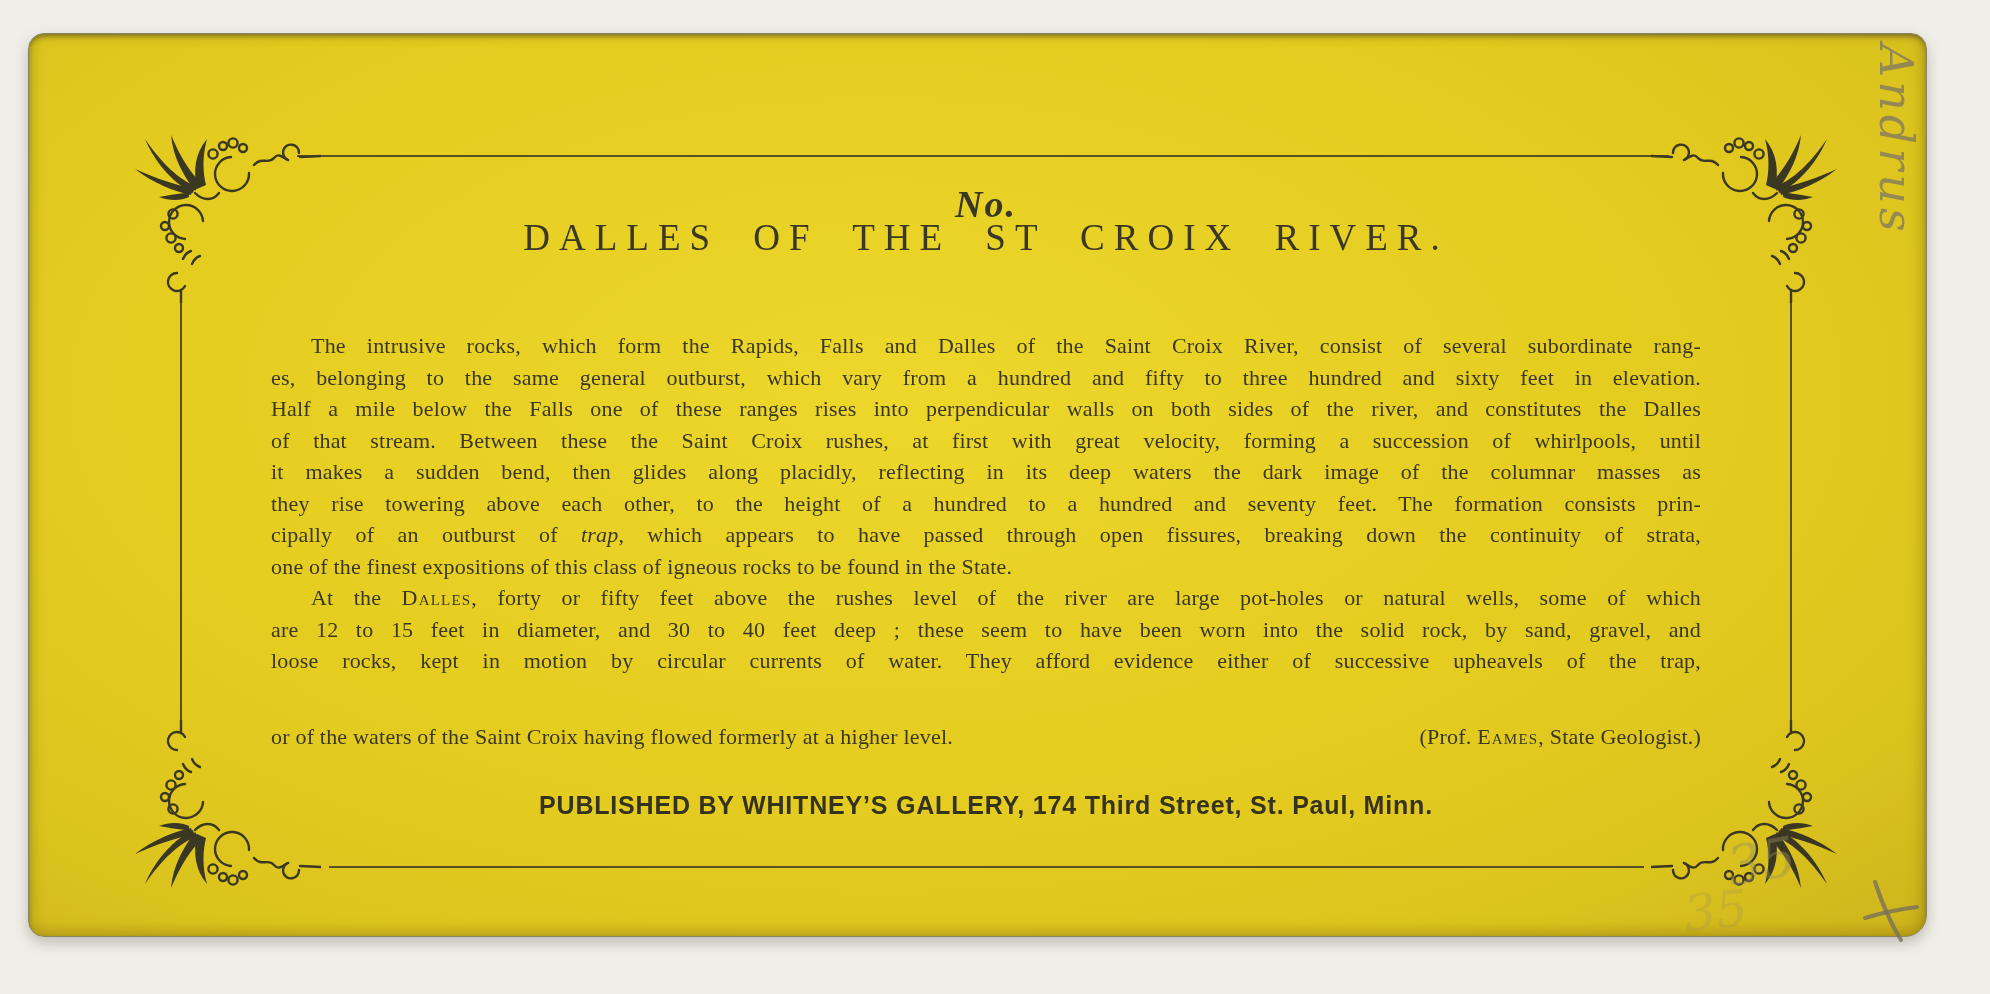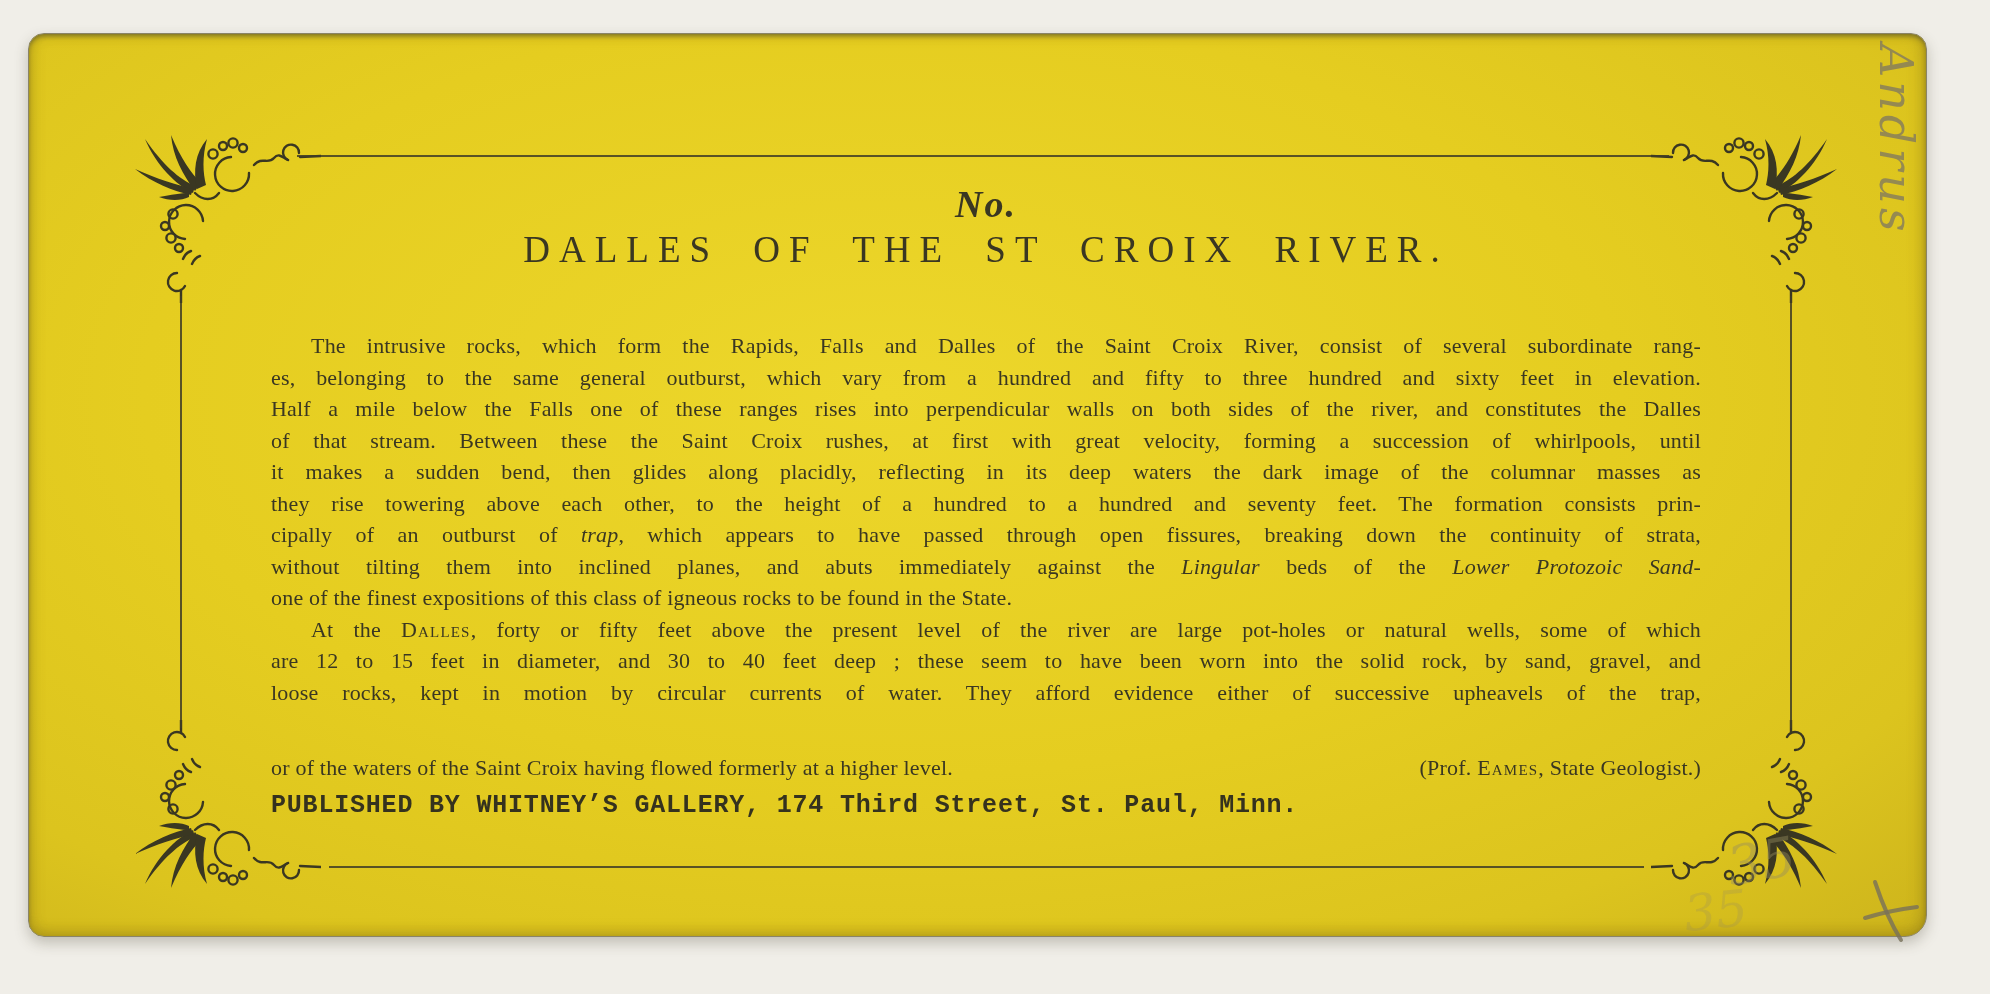--- a/index.html
+++ b/index.html
@@ -34,33 +34,33 @@
   .fl{position:absolute;width:200px;height:190px;}
   .fl svg{width:100%;height:100%;}
   .fl.tl{left:92px;top:79px;}
   .fl.tr{left:1622px;top:79px;transform:scaleX(-1);}
   .fl.bl{left:92px;top:686px;transform:scaleY(-1);}
   .fl.br{left:1622px;top:686px;transform:scale(-1,-1);}
   
   .col{position:absolute;left:242px;width:1430px;color:#3a3722;}
   .no-label{top:148px;text-align:center;font-style:italic;font-size:38px;font-weight:bold;letter-spacing:2px;}
   .title{
-    top:194px;text-align:center;font-size:37px;
+    top:182px;text-align:center;font-size:37px;
     letter-spacing:9px;word-spacing:16px;font-weight:normal;margin:0;
   }
   .body-text{top:296px;font-size:22px;line-height:31.5px;letter-spacing:.2px;}
   .tline{text-align:justify;text-align-last:justify;white-space:normal;}
   .tline.indent{text-indent:40px;}
   .tline.nojust{text-align-last:left;}
   .tline.split{display:flex;justify-content:space-between;text-align-last:auto;margin-top:44px;}
   .tline .it{font-style:italic;margin-top:36px;}
   .tline .sc{font-variant:small-caps;letter-spacing:1.2px;}
   .publisher{
-    top:757px;text-align:left;
-    font-family:Liberation Mono, monospace;font-weight:bold;
+    top:757px;text-align:center;
+    font-family:Liberation Sans, sans-serif;font-weight:bold;
     font-size:25px;letter-spacing:.8px;color:#35321e;
   }
   
   .hand-name{
     position:absolute;left:1840px;top:10px;height:360px;
     writing-mode:vertical-rl;
     font-style:italic;font-size:46px;letter-spacing:4px;
     color:rgba(128,120,96,.78);
     font-family:"DejaVu Serif", serif;
   }
@@ -134,23 +134,22 @@
   <h1 class="col title">DALLES OF THE ST CROIX RIVER.</h1>
 
   <div class="col body-text">
       <div class="tline indent"><span>The intrusive rocks, which form the Rapids, Falls and Dalles of the Saint Croix River, consist of several subordinate rang-</span></div>
       <div class="tline"><span>es, belonging to the same general outburst, which vary from a hundred and fifty to three hundred and sixty feet in elevation.</span></div>
       <div class="tline"><span>Half a mile below the Falls one of these ranges rises into perpendicular walls on both sides of the river, and constitutes the Dalles</span></div>
       <div class="tline"><span>of that stream. Between these the Saint Croix rushes, at first with great velocity, forming a succession of whirlpools, until</span></div>
       <div class="tline"><span>it makes a sudden bend, then glides along placidly, reflecting in its deep waters the dark image of the columnar masses as</span></div>
       <div class="tline"><span>they rise towering above each other, to the height of a hundred to a hundred and seventy feet. The formation consists prin-</span></div>
       <div class="tline"><span>cipally of an outburst of </span><span class="it">trap</span><span>, which appears to have passed through open fissures, breaking down the continuity of strata,</span></div>
-      <div class="tline"><span>without tilting them into inclined planes, and abuts immediately against the </span><span class="it">Lingular</span><span> beds of the </span><span class="it">Lower Protozoic Sand-</span></div>
       <div class="tline nojust"><span>one of the finest expositions of this class of igneous rocks to be found in the State.</span></div>
-      <div class="tline indent"><span>At the </span><span class="sc">Dalles</span><span>, forty or fifty feet above the present level of the river are large pot-holes or natural wells, some of which</span></div>
+      <div class="tline indent"><span>At the </span><span class="sc">Dalles</span><span>, forty or fifty feet above the rushes level of the river are large pot-holes or natural wells, some of which</span></div>
       <div class="tline"><span>are 12 to 15 feet in diameter, and 30 to 40 feet deep ; these seem to have been worn into the solid rock, by sand, gravel, and</span></div>
       <div class="tline"><span>loose rocks, kept in motion by circular currents of water. They afford evidence either of successive upheavels of the trap,</span></div>
       <div class="tline split">
         <span><span>or of the waters of the Saint Croix having flowed formerly at a higher level.</span></span>
         <span><span>(Prof. </span><span class="sc">Eames</span><span>, State Geologist.)</span></span>
       </div>
     </div>
 
   <div class="col publisher">PUBLISHED BY WHITNEY’S GALLERY, 174 Third Street, St. Paul, Minn.</div>
 

